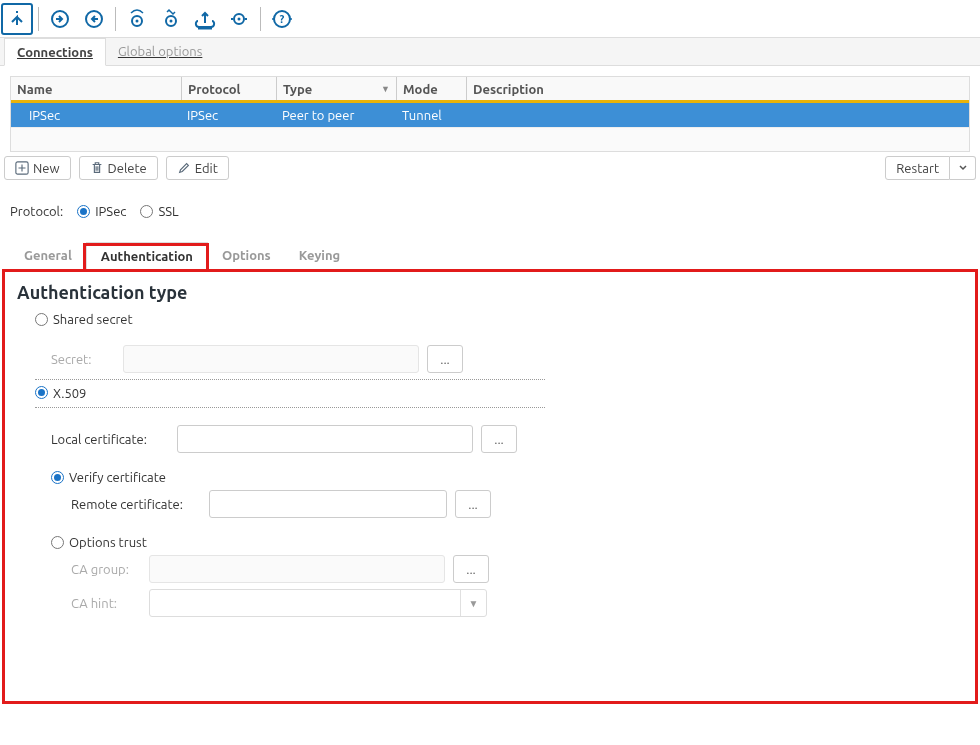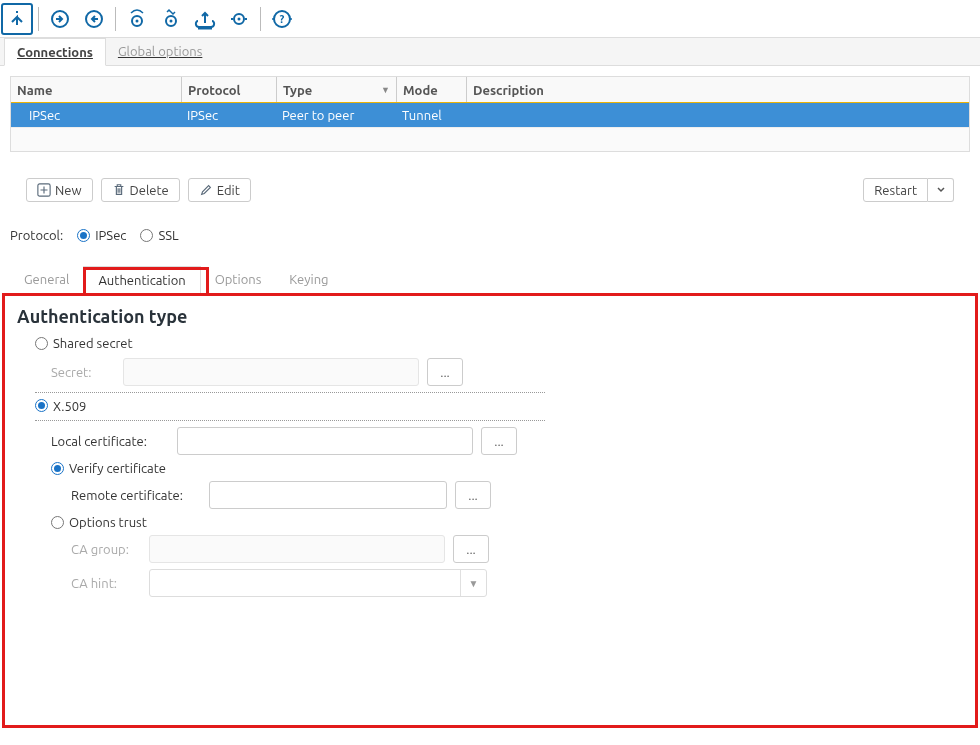--- a/index.html
+++ b/index.html
@@ -59,21 +59,21 @@
 }
 
 
 .grid-wrap {
   margin: 10px 10px 0 10px;
   border: 1px solid #ddd;
 }
 .grid-head {
   display: flex;
   background: #f9f9f9;
-  border-bottom: 1px solid #eab308;
+  border-bottom: 3px solid #eab308;
   font-weight: 600;
   color: #555;
   height: 26px;
   align-items: center;
 }
 .grid-head .col { padding: 0 6px; border-left: 1px solid #ccc; height: 100%; display: flex; align-items: center;}
 .grid-head .col:first-child { border-left: none; }
 .col-name { width: 170px;}
 .col-proto { width: 95px;}
 .col-type { width: 120px;}
@@ -86,21 +86,21 @@
   align-items: center;
 }
 .grid-row.selected { background: #3d8fd6; color: #fff; }
 .grid-row.selected .cell { border: none;}
 .grid-row .cell { padding: 0 6px; }
 .grid-row .cell.col-name { padding-left: 18px;}
 .grid-body-extra { height: 24px; background: #fafafa; border-top: 1px solid #eee;}
 
 
 .grid-btns {
-  margin: 26px;
+  margin: 4px;
   display: flex;
   gap: 8px;
   align-items: flex-start;
 }
 .btn {
   border: 1px solid #ccc;
   border-radius: 3px;
   background: #fff;
   padding: 4px 10px;
   display: inline-flex;
@@ -153,20 +153,21 @@
 
 .subtabs {
   margin: 4px 10px 0 10px;
   display: flex;
   border-bottom: 1px solid #ddd;
 }
 .subtabs .stab {
   padding: 6px 14px;
   color: #999;
   cursor: pointer;
+  font-weight: bold;
 }
 .subtabs .stab.active {
   color: #333;
   border: 1px solid #ddd;
   border-bottom: 1px solid #fff;
   margin-bottom: -1px;
   background: #fff;
 }
 
 
@@ -192,21 +193,21 @@
   color: #29323a;
   font-size: 18px;
   margin-bottom: 10px;
 }
 
 .opt-row {
   margin: 6px 0 4px 18px;
   color: #333;
 }
 .sub-row {
-  margin: 6px 0 6px 34px;
+  margin: 17px 0 6px 34px;
   display: flex;
   align-items: center;
   gap: 8px;
 }
 .sub3-row {
   margin: 6px 0 6px 54px;
   display: flex;
   align-items: center;
   gap: 8px;
 }

